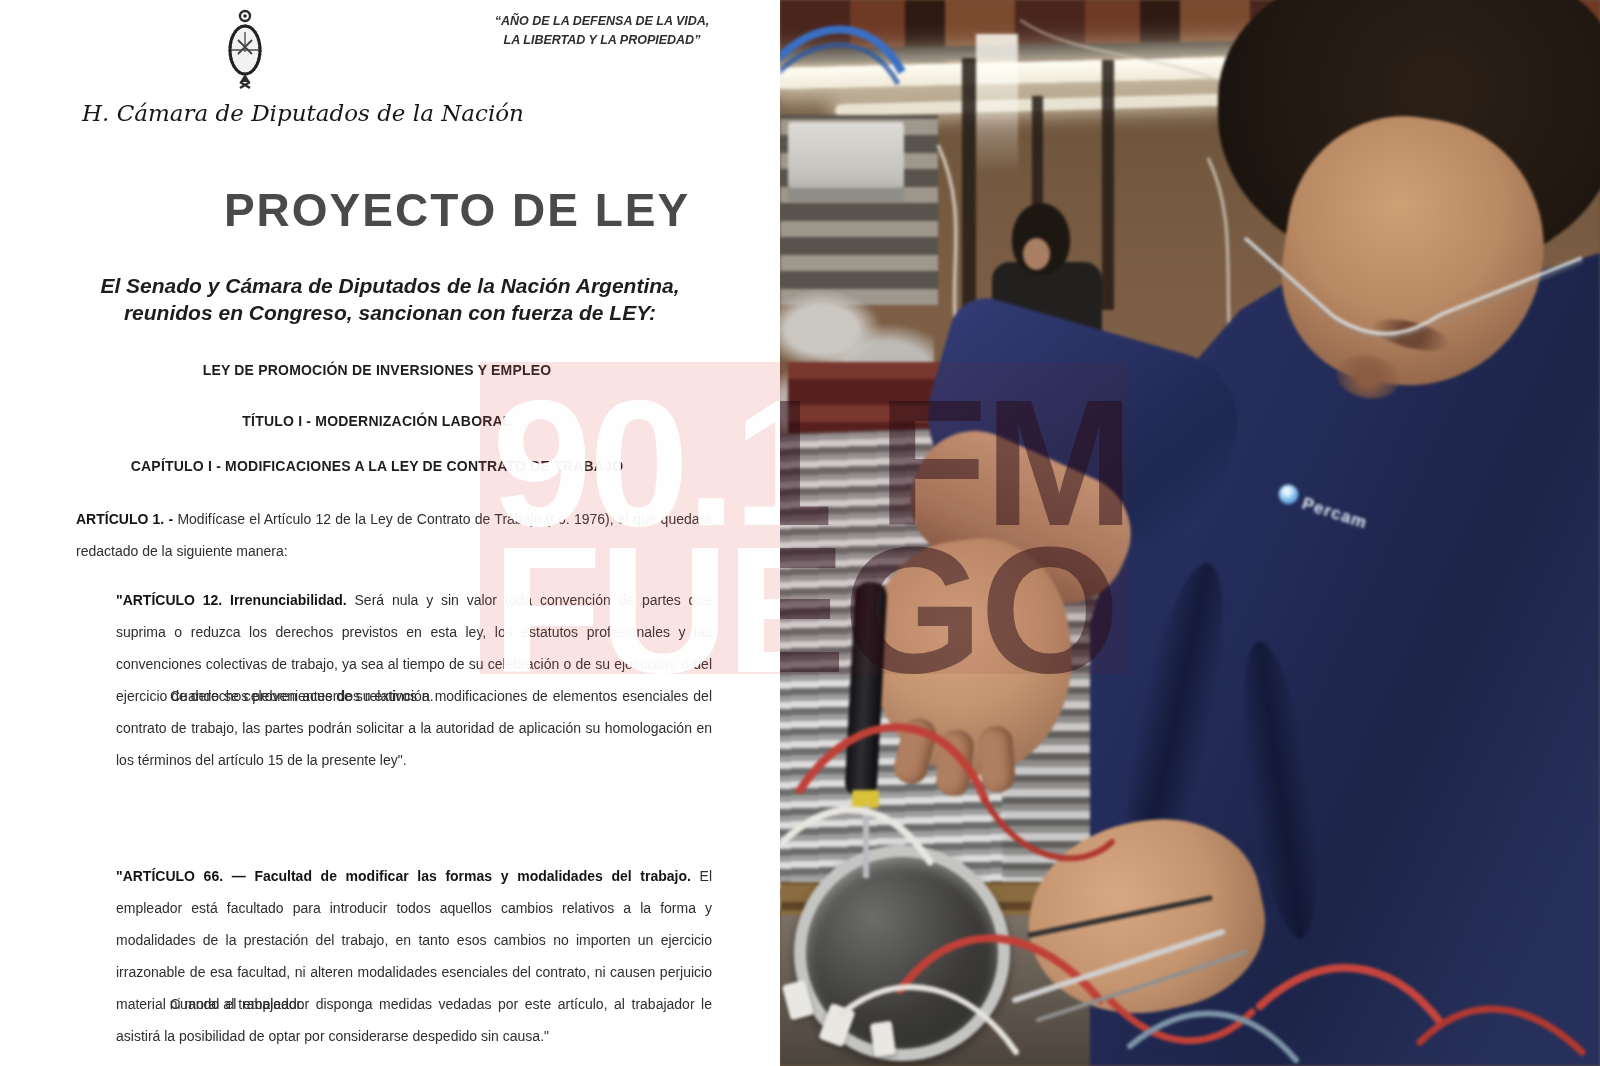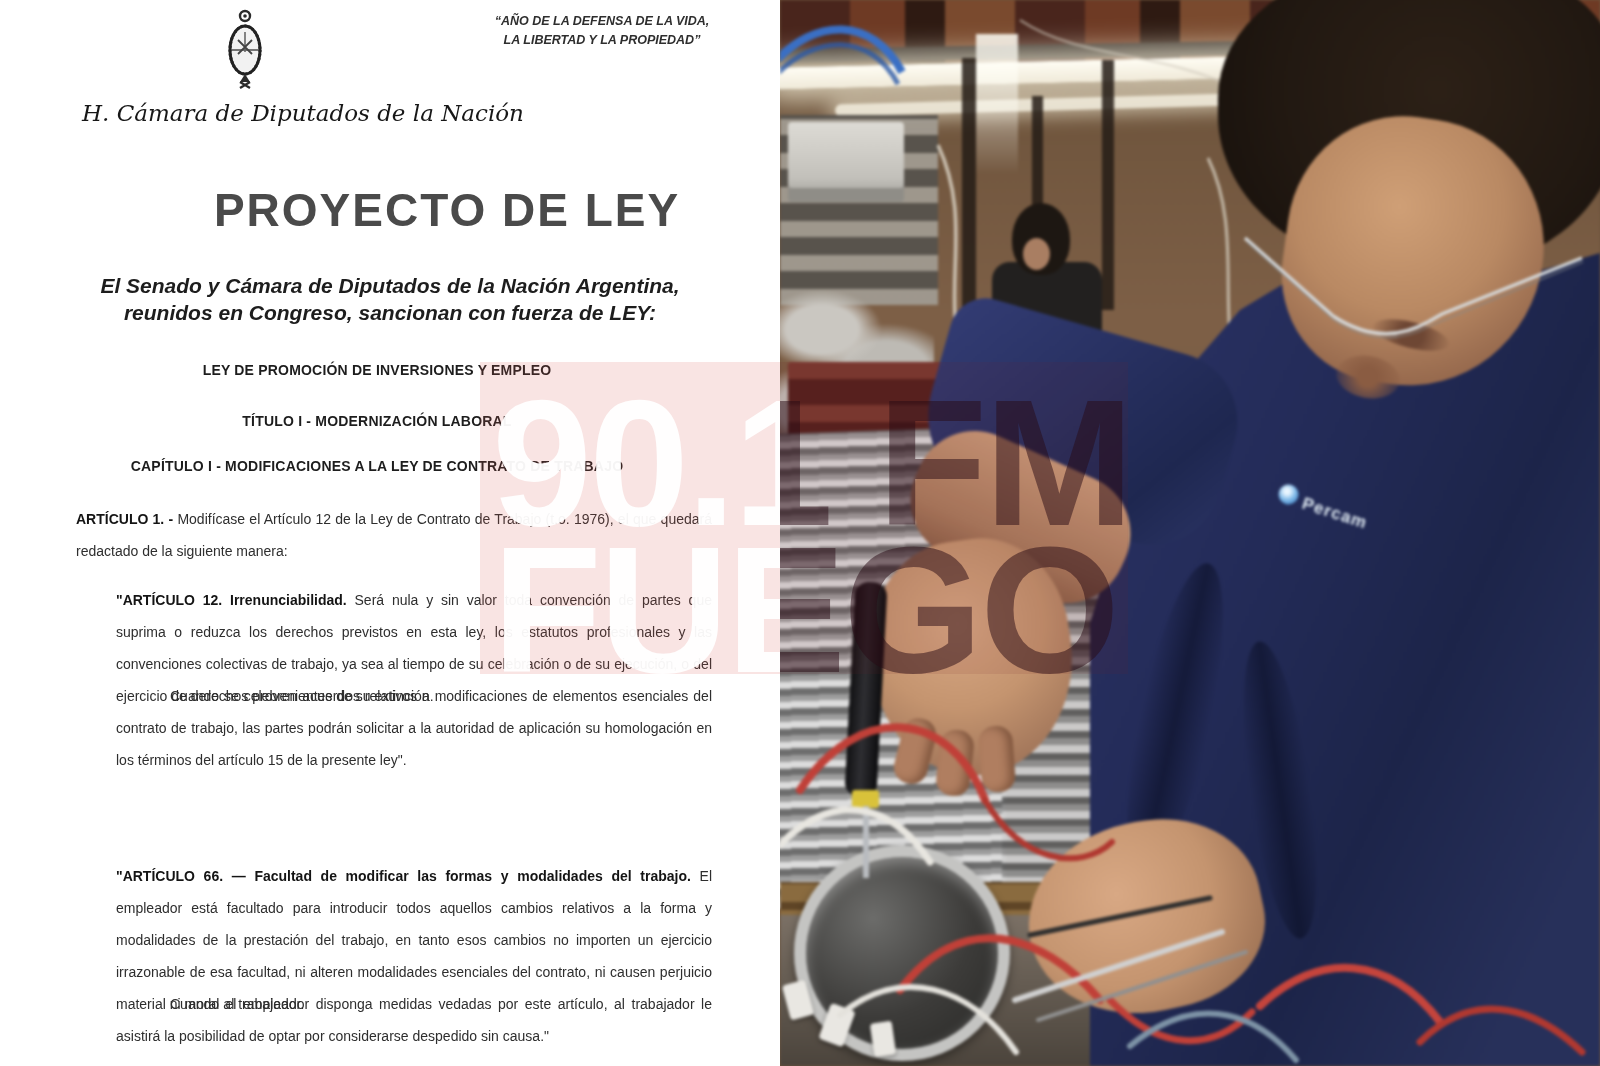--- a/index.html
+++ b/index.html
@@ -5,21 +5,21 @@
   html,body{margin:0;padding:0;background:#d8d8d8;}
   .page{position:relative;width:1600px;height:1066px;overflow:hidden;background:#fff;
         font-family:"Liberation Sans",sans-serif;}
   
   .doc{position:absolute;left:0;top:0;width:780px;height:1066px;background:#fff;color:#2b2b2b;}
   .coat{position:absolute;left:220px;top:8px;width:50px;height:84px;}
   .institution{position:absolute;left:82px;top:100px;width:360px;white-space:nowrap;
       font-family:"DejaVu Serif",serif;font-style:italic;font-size:23px;color:#171717;}
   .motto{position:absolute;left:462px;top:12px;width:280px;text-align:center;
       font-weight:bold;font-style:italic;font-size:12.5px;line-height:19px;color:#2e2e2e;}
-  .title{position:absolute;left:6px;top:183px;width:882px;text-align:center;
+  .title{position:absolute;left:16px;top:183px;width:882px;text-align:center;
       font-weight:bold;font-size:46px;letter-spacing:2px;color:#4a4a4a;}
   .preamble{position:absolute;left:0;top:272px;width:780px;text-align:center;
       font-weight:bold;font-style:italic;font-size:21px;line-height:27px;color:#1d1d1d;}
   .h-sec{position:absolute;left:0;width:754px;text-align:center;font-weight:bold;
       font-size:14px;color:#1d1d1d;letter-spacing:.2px;}
   .para{position:absolute;left:76px;width:636px;font-size:14px;line-height:32px;
       text-align:justify;color:#2e2e2e;margin:0;}
   .quote{left:116px;width:596px;}
   .para .b{font-weight:bold;color:#141414;}
   .p2{text-indent:54px;}

